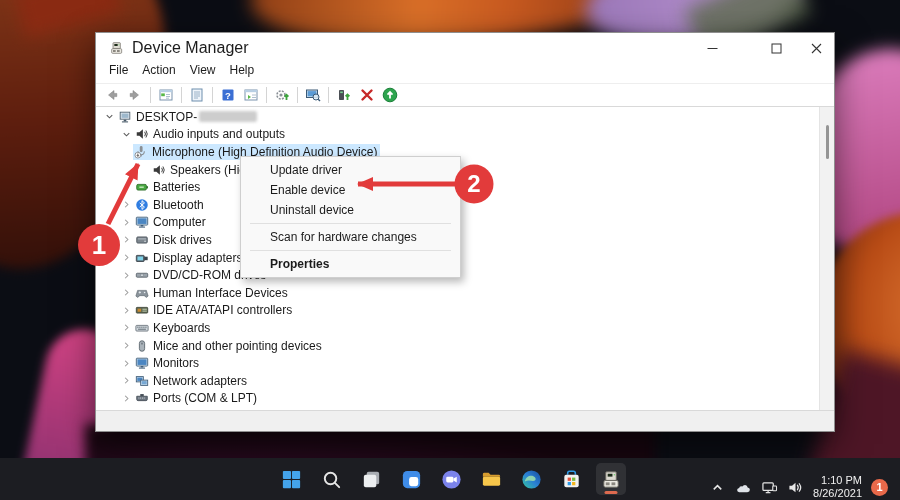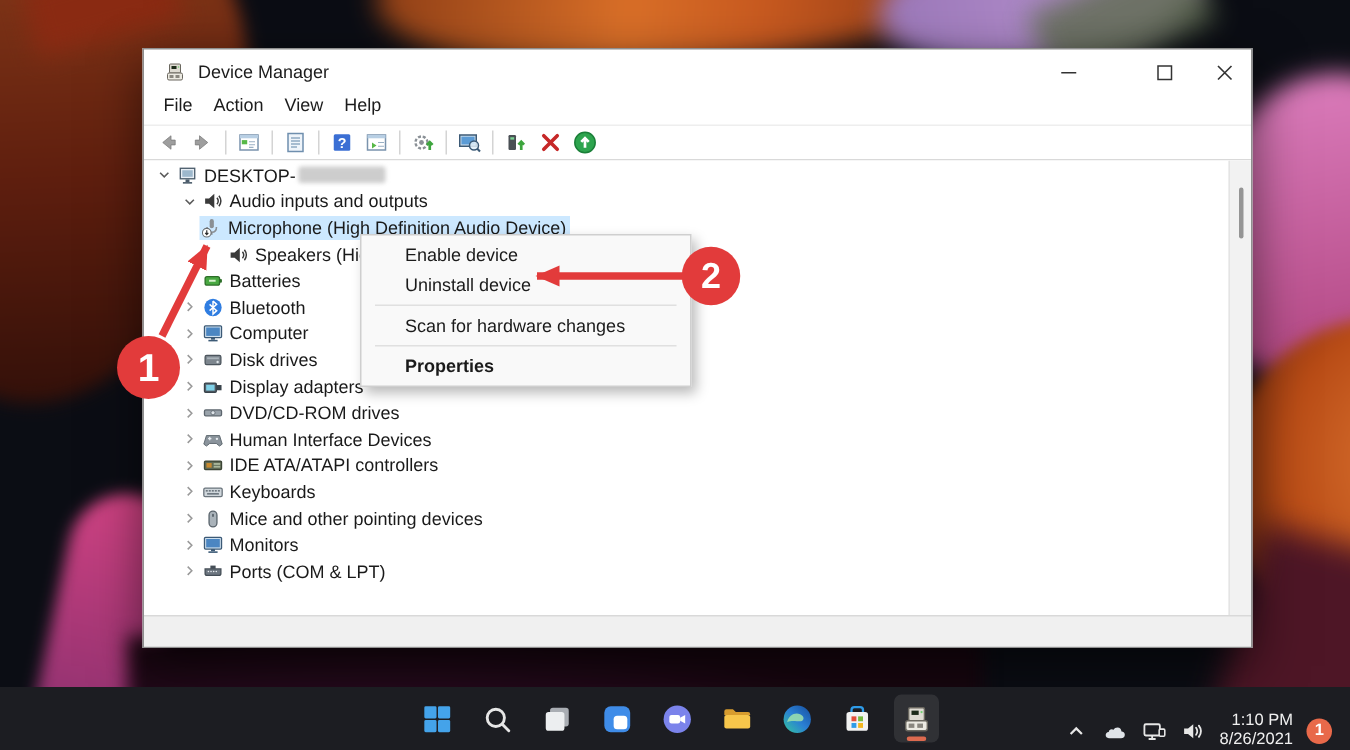--- a/index.html
+++ b/index.html
@@ -20,21 +20,21 @@
   .wp-right-maroon  { left:822px; top:368px; width:165px; height:135px; background:#4e1626; transform:rotate(15deg); filter:blur(10px); }
   .wp-left-pink     { left:33px; top:328px; width:78px; height:195px; background:linear-gradient(180deg,#d24383,#7e2d6b); border-radius:40px; transform:rotate(12deg); filter:blur(5px); }
   .wp-bottom-purple { left:85px; top:424px; width:570px; height:95px; background:radial-gradient(ellipse at 30% 100%,#3d1034,#17060f 70%); filter:blur(6px); }
 
   
   #win { position:absolute; left:95px; top:32px; width:740px; height:400px; background:#fff;
          border:1px solid #8f8f8f; box-shadow:0 12px 32px rgba(0,0,0,.55); z-index:10;
          font-size:12px; color:#1a1a1a; display:flex; flex-direction:column; }
   #titlebar { height:30px; display:flex; align-items:center; padding-left:13px; position:relative; flex:0 0 auto; }
   #titlebar .ic svg { width:16px; height:16px; display:block; }
-  #win-title { margin-left:7px; font-size:12px; color:#1c1c1c; }
+  #win-title { margin-left:7px; font-size:16px; color:#1c1c1c; }
   .winctl { position:absolute; top:0; height:30px; width:36px; display:flex; align-items:center; justify-content:center; color:#333; }
   .winctl svg { display:block; }
   #ctl-min { left:598px; } #ctl-max { left:662px; } #ctl-close { left:702px; }
 
   #menubar { height:21px; display:flex; padding-left:6px; flex:0 0 auto; border-bottom:1px solid #eeeeee; }
   .menu-item { padding:0 7px; font-size:12px; color:#1c1c1c; }
 
   #toolbar { height:23px; display:flex; align-items:center; padding-left:6px; gap:3px; flex:0 0 auto; border-bottom:1px solid #d9d9d9; }
   .tb-btn { width:20px; height:19px; display:flex; align-items:center; justify-content:center; }
   .tb-btn svg { width:16px; height:16px; display:block; }
@@ -477,20 +477,38 @@
           </div>
           <div class="tree-row" style="padding-left: 25px;">
             <span class="chev">
               <svg viewBox="0 0 16 16">
                 <path d="M6 4l4 4-4 4" fill="none" stroke="#9a9a9a" stroke-width="1.5"></path>
               </svg>
             </span>
             <span class="rowsel">
               <span class="ic ">
                 <svg viewBox="0 0 16 16">
+                  <rect x="1.5" y="3" width="8" height="6" fill="#cfe0ee" stroke="#3c5a76"></rect>
+                  <rect x="2.6" y="4.1" width="5.8" height="3.8" fill="#4b86c2"></rect>
+                  <rect x="6.5" y="7" width="8" height="6" fill="#dbe9f5" stroke="#3c5a76"></rect>
+                  <rect x="7.6" y="8.1" width="5.8" height="3.8" fill="#77a8d4"></rect>
+                </svg>
+              </span>
+              <span class="tree-label">Network adapters</span>
+            </span>
+          </div>
+          <div class="tree-row" style="padding-left: 25px;">
+            <span class="chev">
+              <svg viewBox="0 0 16 16">
+                <path d="M6 4l4 4-4 4" fill="none" stroke="#9a9a9a" stroke-width="1.5"></path>
+              </svg>
+            </span>
+            <span class="rowsel">
+              <span class="ic ">
+                <svg viewBox="0 0 16 16">
                   <rect x="6" y="3.5" width="4" height="2.5" fill="#454e57"></rect>
                   <path d="M2 6h12v3.5q0 1.5-1.5 1.5h-9Q2 11 2 9.5z" fill="#6d7680" stroke="#454e57"></path>
                   <g fill="#e8edf1">
                     <circle cx="4.5" cy="8" r="0.6"></circle>
                     <circle cx="6.5" cy="8" r="0.6"></circle>
                     <circle cx="8.5" cy="8" r="0.6"></circle>
                     <circle cx="10.5" cy="8" r="0.6"></circle>
                   </g>
                 </svg>
               </span>
@@ -499,20 +517,21 @@
           </div>
         </div>
       <div id="vscroll">
         <div id="vthumb"></div>
       </div>
     </div>
     <div id="statusbar"></div>
   </div>
 
   <div id="ctxmenu">
+      <div class="ctx-item">Update driver</div>
       <div class="ctx-item">Enable device</div>
       <div class="ctx-item">Uninstall device</div>
       <div class="ctx-sep"></div>
       <div class="ctx-item">Scan for hardware changes</div>
       <div class="ctx-sep"></div>
       <div class="ctx-item bold">Properties</div>
     </div>
 
   <svg id="ann" width="900" height="500" viewBox="0 0 900 500">
     <defs>

